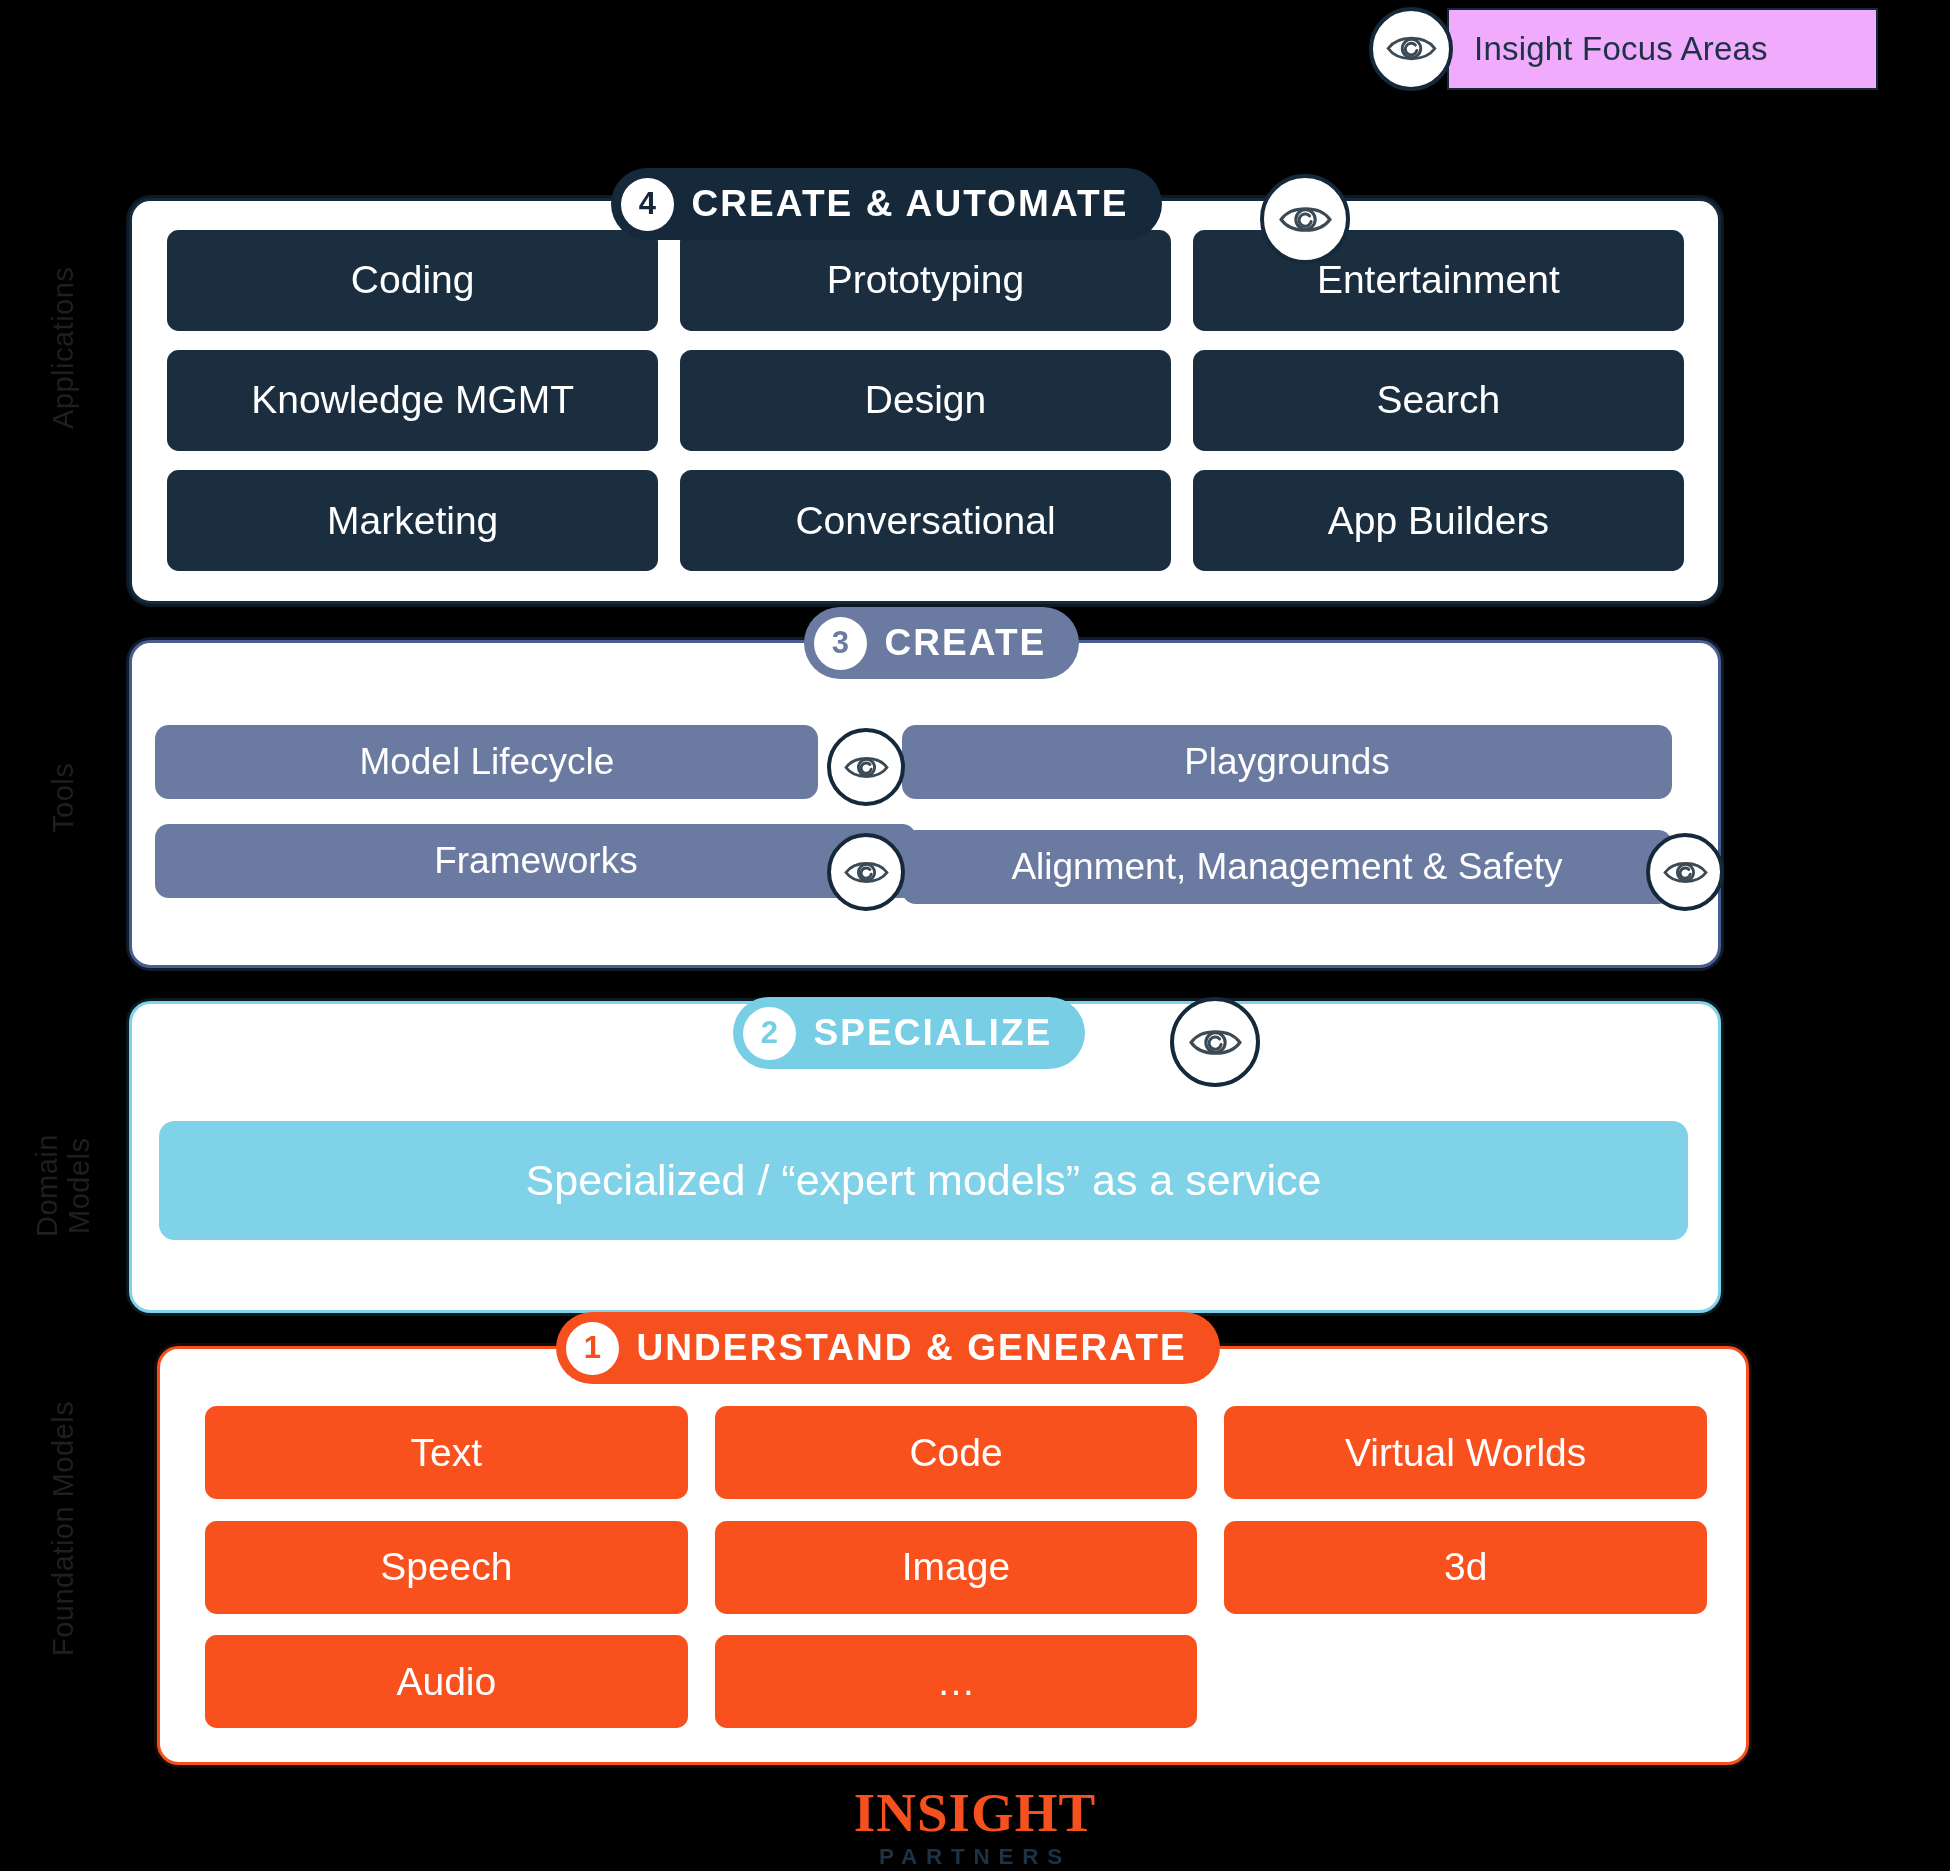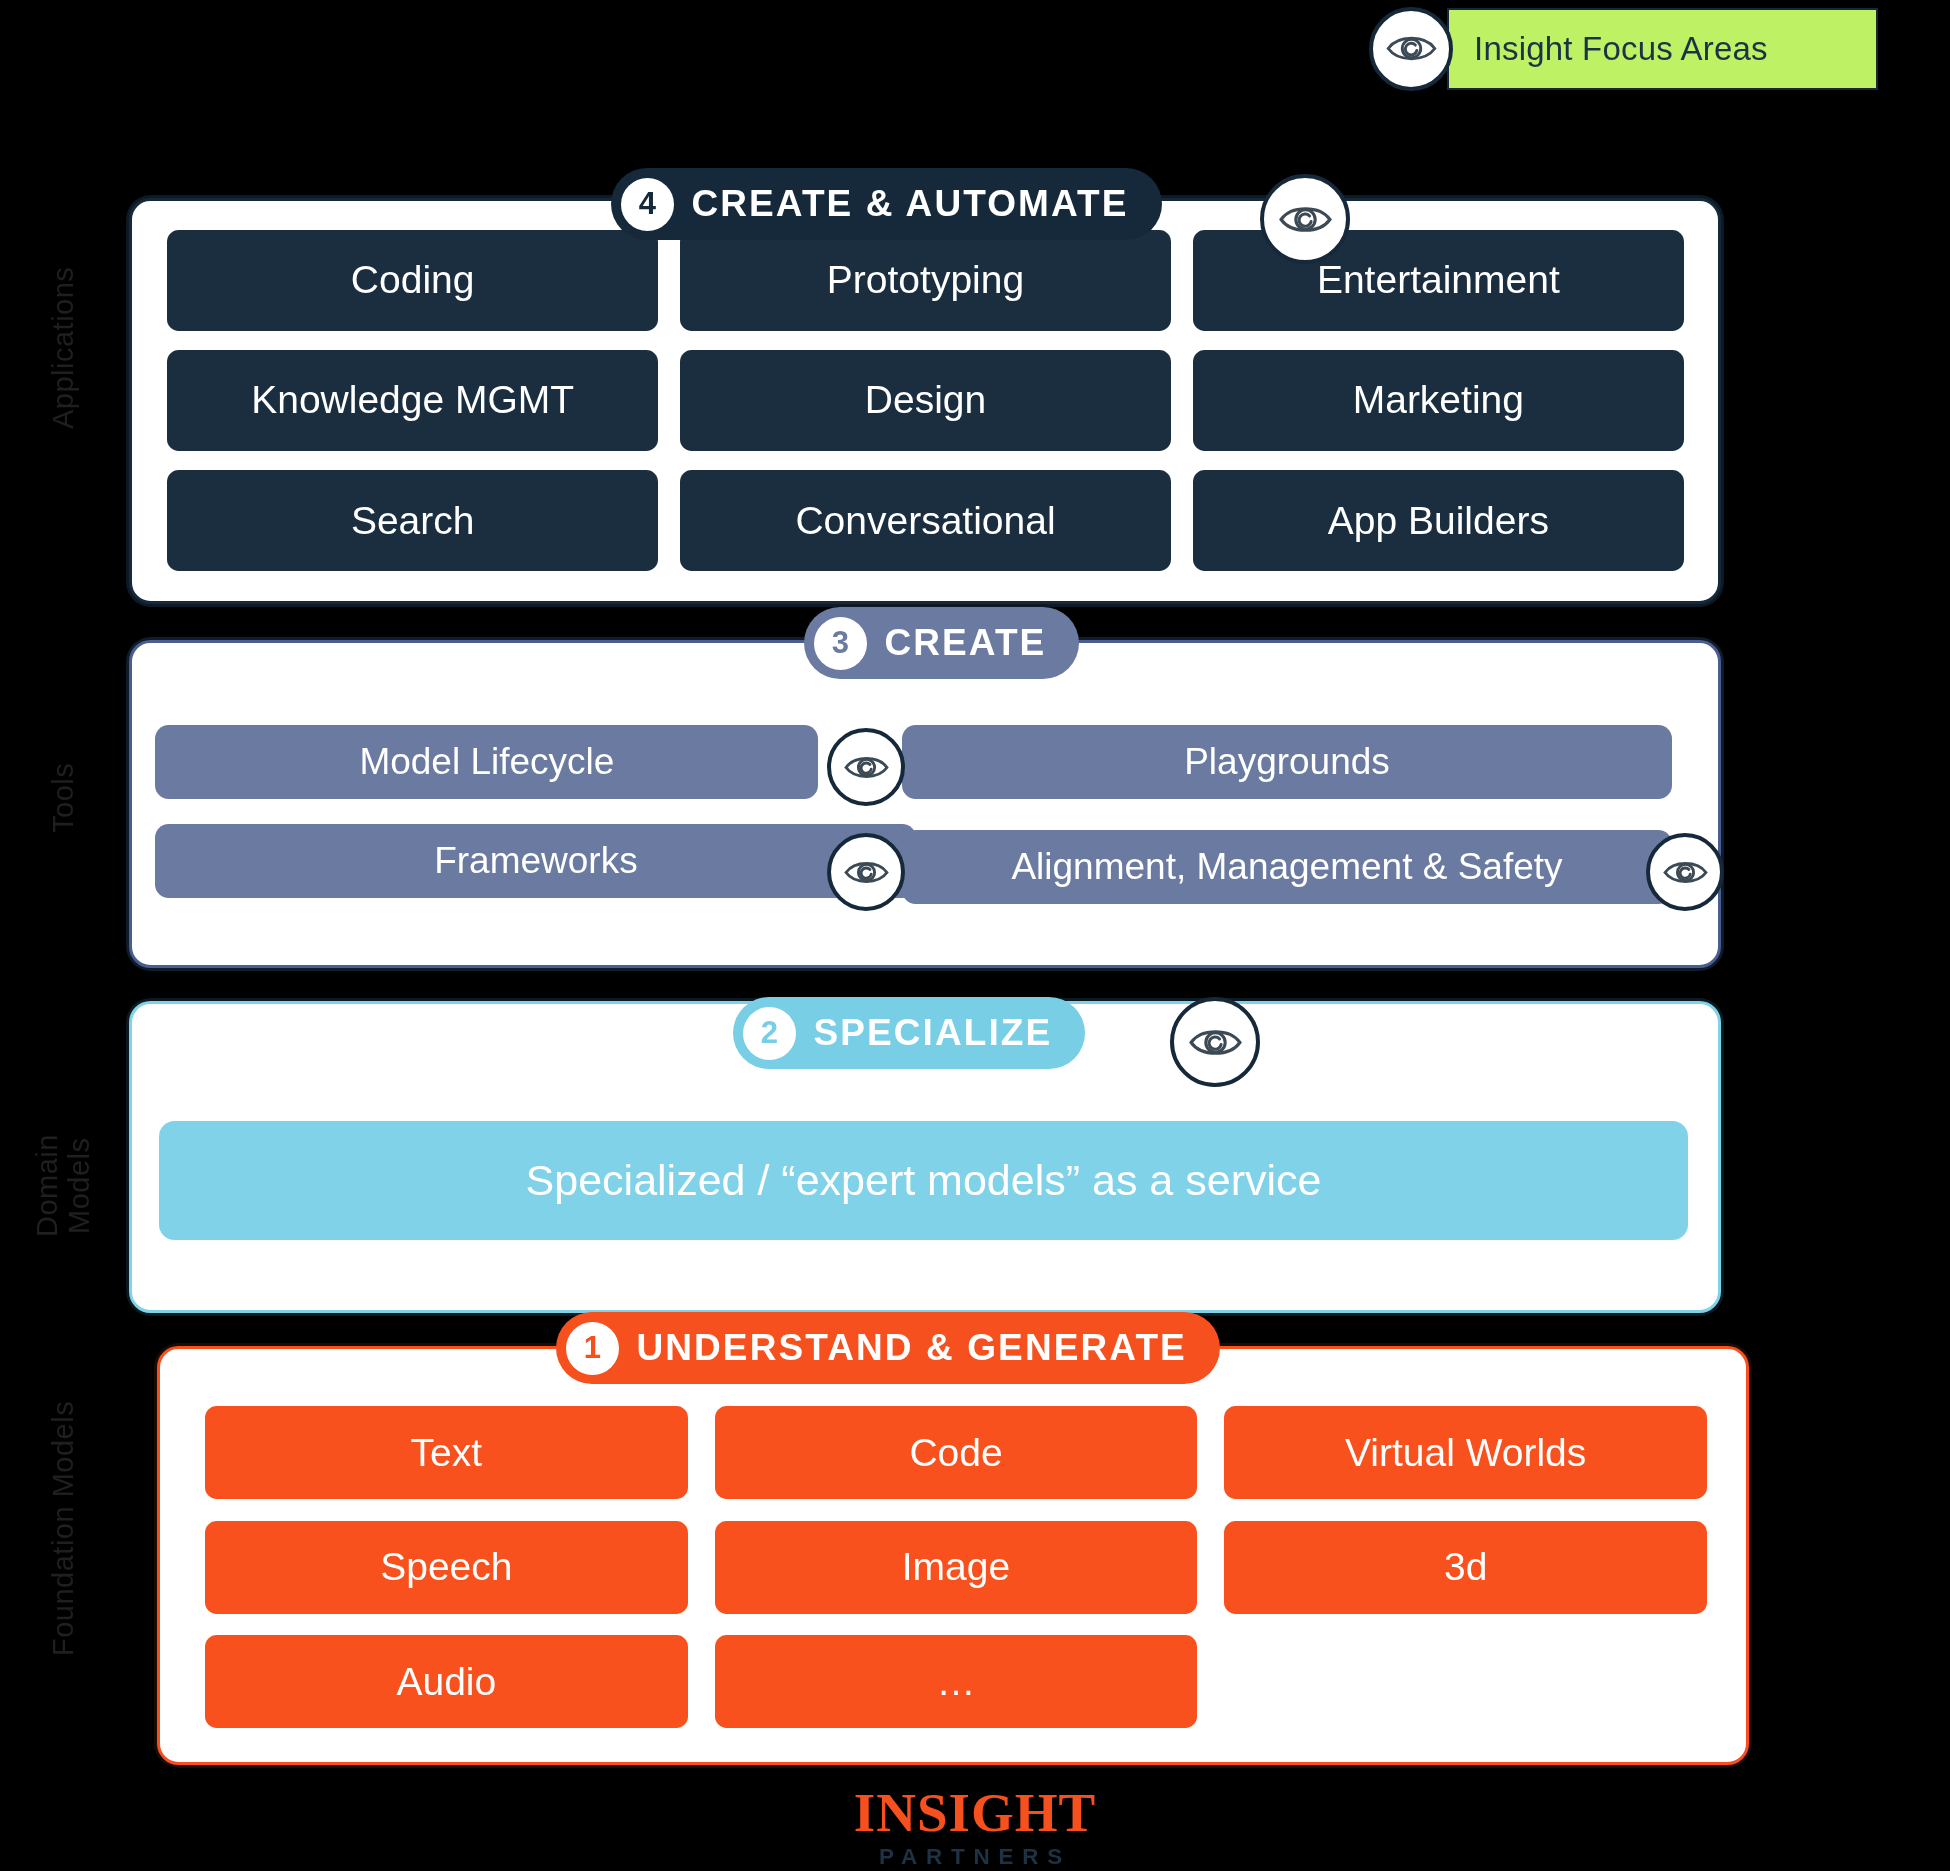--- a/index.html
+++ b/index.html
@@ -33,21 +33,21 @@
     border-radius: 50%;
     background: #ffffff;
     border: 4.9px solid #16293b;
     display: flex; align-items: center; justify-content: center;
     position: relative;
     z-index: 3;
   }
   .legend-box {
     margin-left: -5.9px;
     height: 82px;
-    background: #bef264;
+    background: #f0abfc;
     border: 2px solid #16293b;
     display: flex;
     align-items: center;
     padding: 0 25px;
     min-width: 431px;
   }
   .legend-label {
     font-size: 33px;
     color: #1d3244;
     letter-spacing: 0.2px;
@@ -221,22 +221,22 @@
 Models</div>
   <div class="vlabel" style="left:47px; top:1367px; height:322px;">Foundation Models</div>
 
   <div class="layer apps" style="left:129px; top:198px; width:1592px; height:406px;">
     <div class="tile-grid" style="left:35px; top:29px; width:1517px; height:341px; gap:19.5px 21.5px; position:absolute; display:grid; grid-template-columns:repeat(3,1fr); grid-template-rows:repeat(3,1fr);">
       <div class="tile dark" style="font-size:39px;">Coding</div>
       <div class="tile dark" style="font-size:39px;">Prototyping</div>
       <div class="tile dark" style="font-size:39px;">Entertainment</div>
       <div class="tile dark" style="font-size:39px;">Knowledge MGMT</div>
       <div class="tile dark" style="font-size:39px;">Design</div>
+      <div class="tile dark" style="font-size:39px;">Search</div>
       <div class="tile dark" style="font-size:39px;">Marketing</div>
-      <div class="tile dark" style="font-size:39px;">Search</div>
       <div class="tile dark" style="font-size:39px;">Conversational</div>
       <div class="tile dark" style="font-size:39px;">App Builders</div>
     </div>
   </div>
   <div class="pill p4" style="left:611px; top:168px;">
     <span class="badge">4</span>
     <span class="ptitle">CREATE &amp; AUTOMATE</span>
   </div>
   <div class="pill-eye eye" style="left:1260px; top:174px; width:90px; height:90px;">
     <svg width="53" height="35" viewBox="0 0 52 34">

